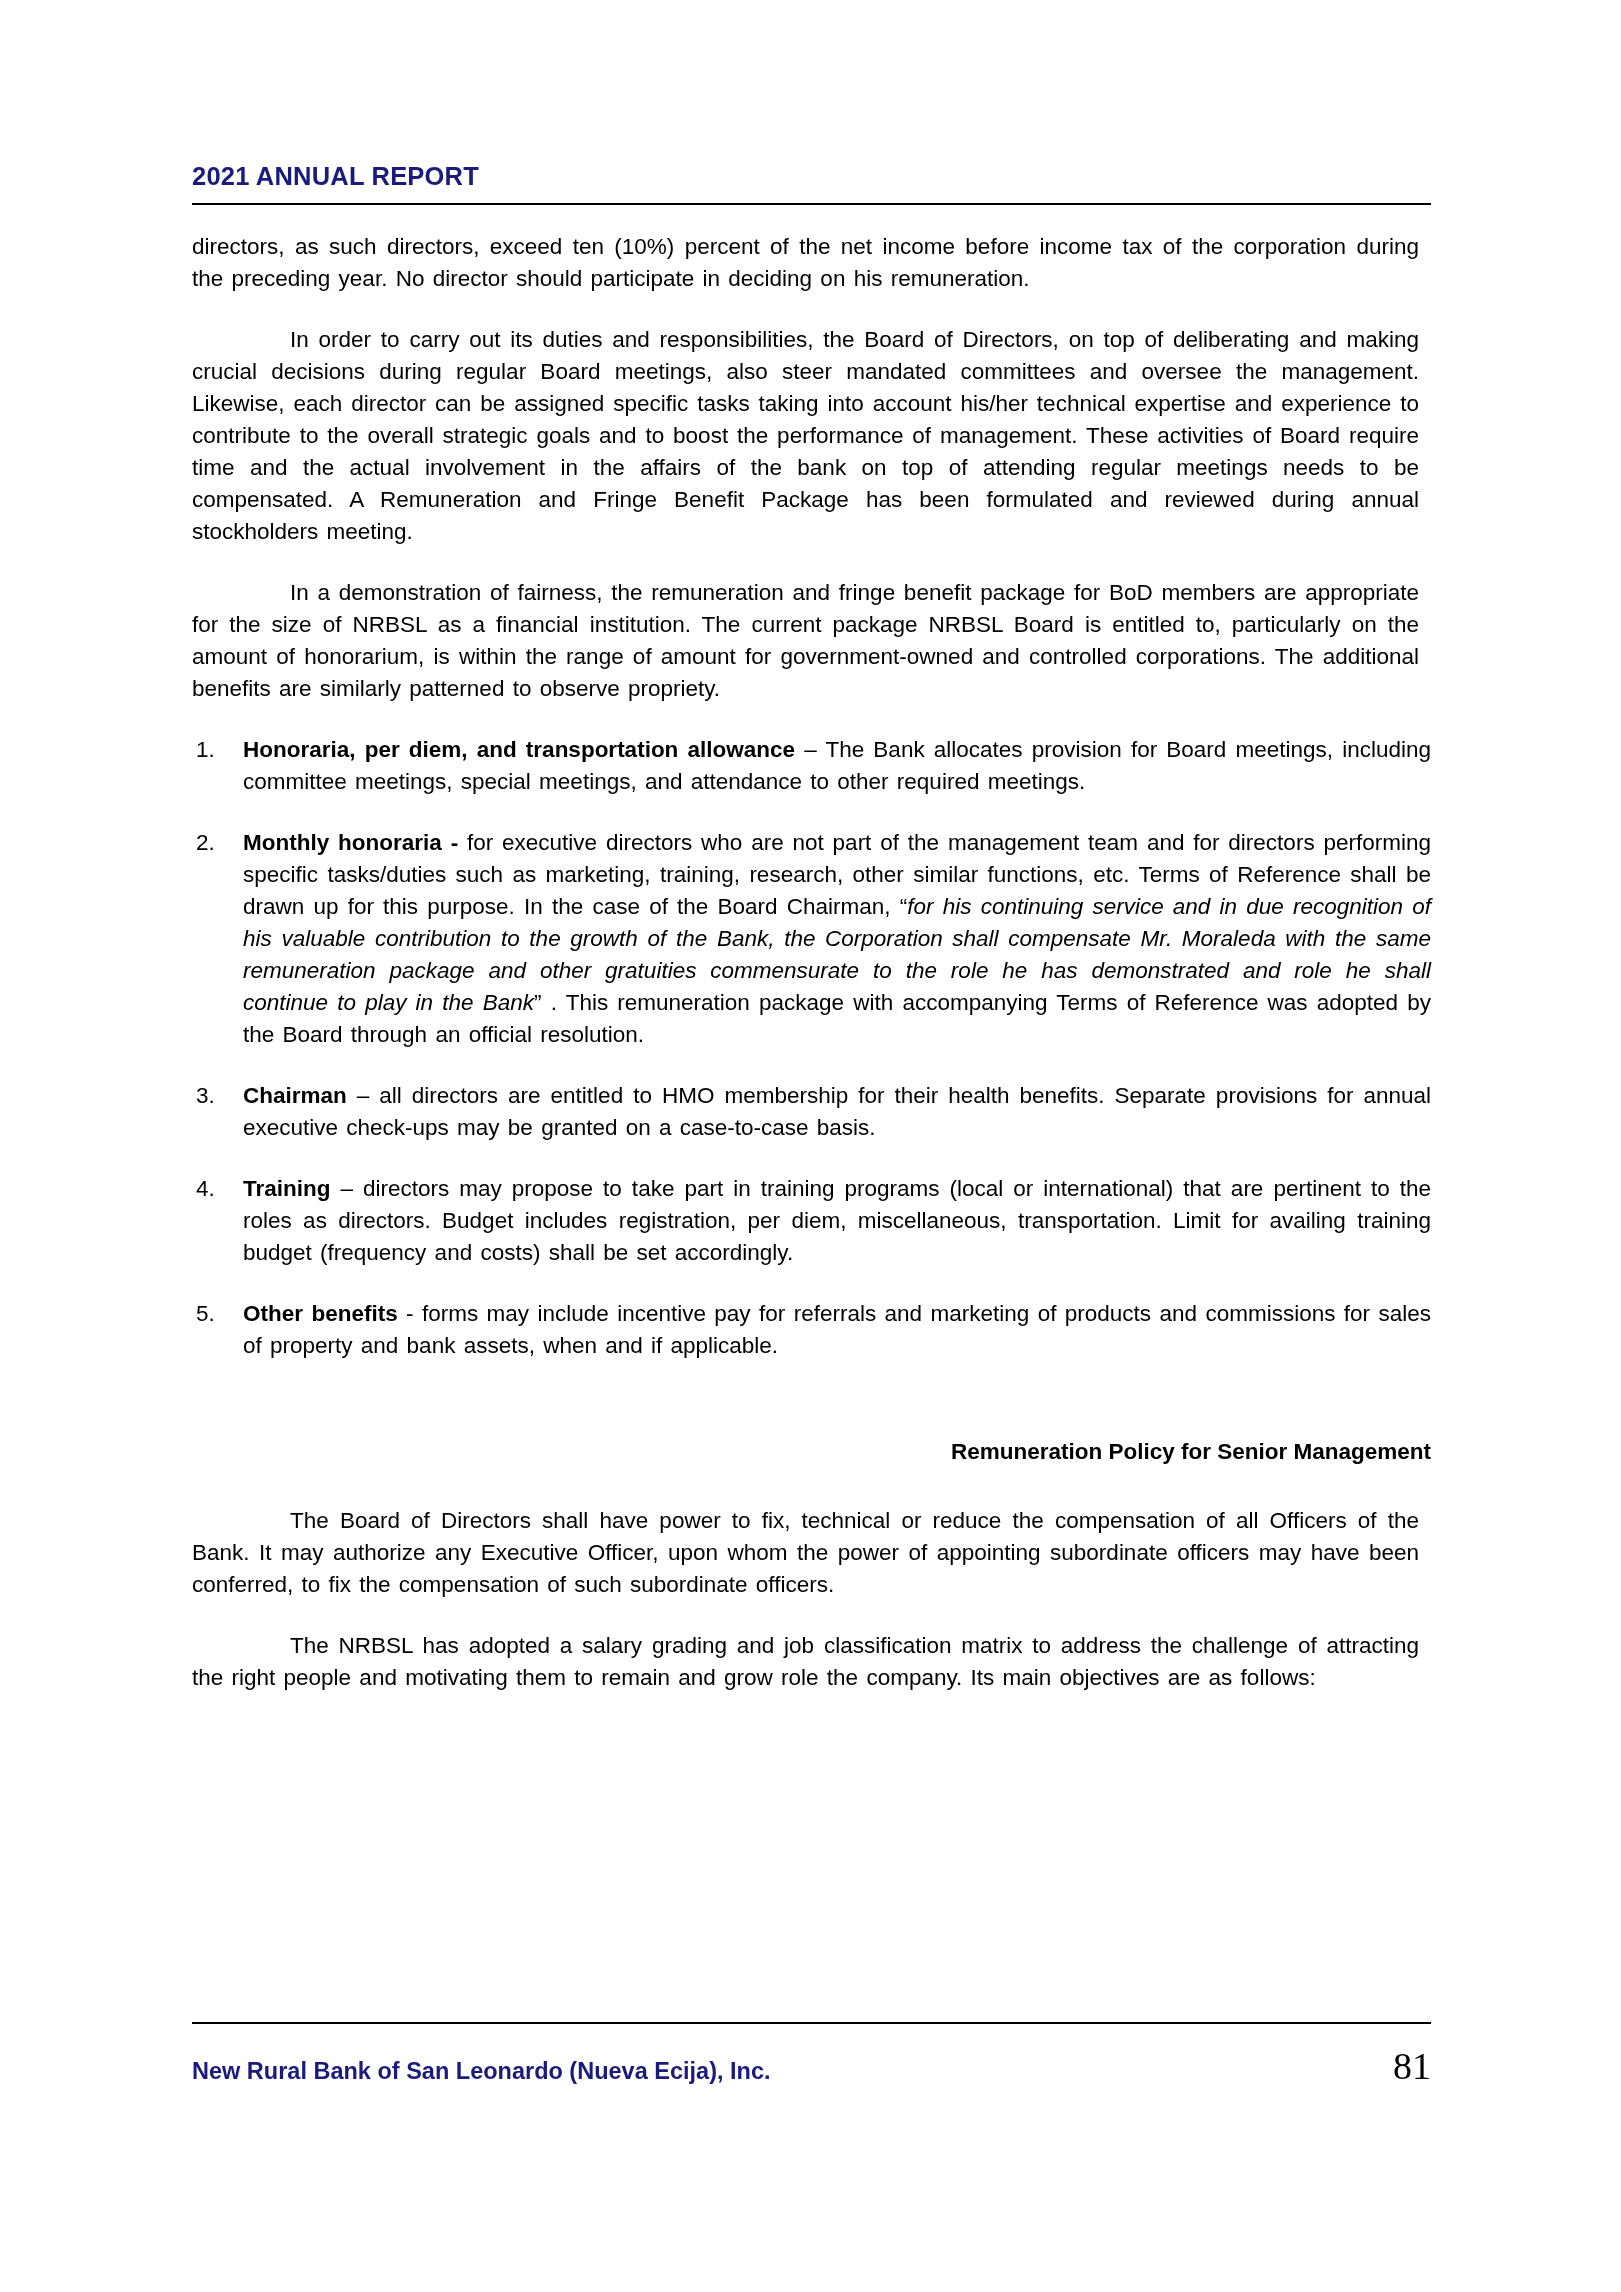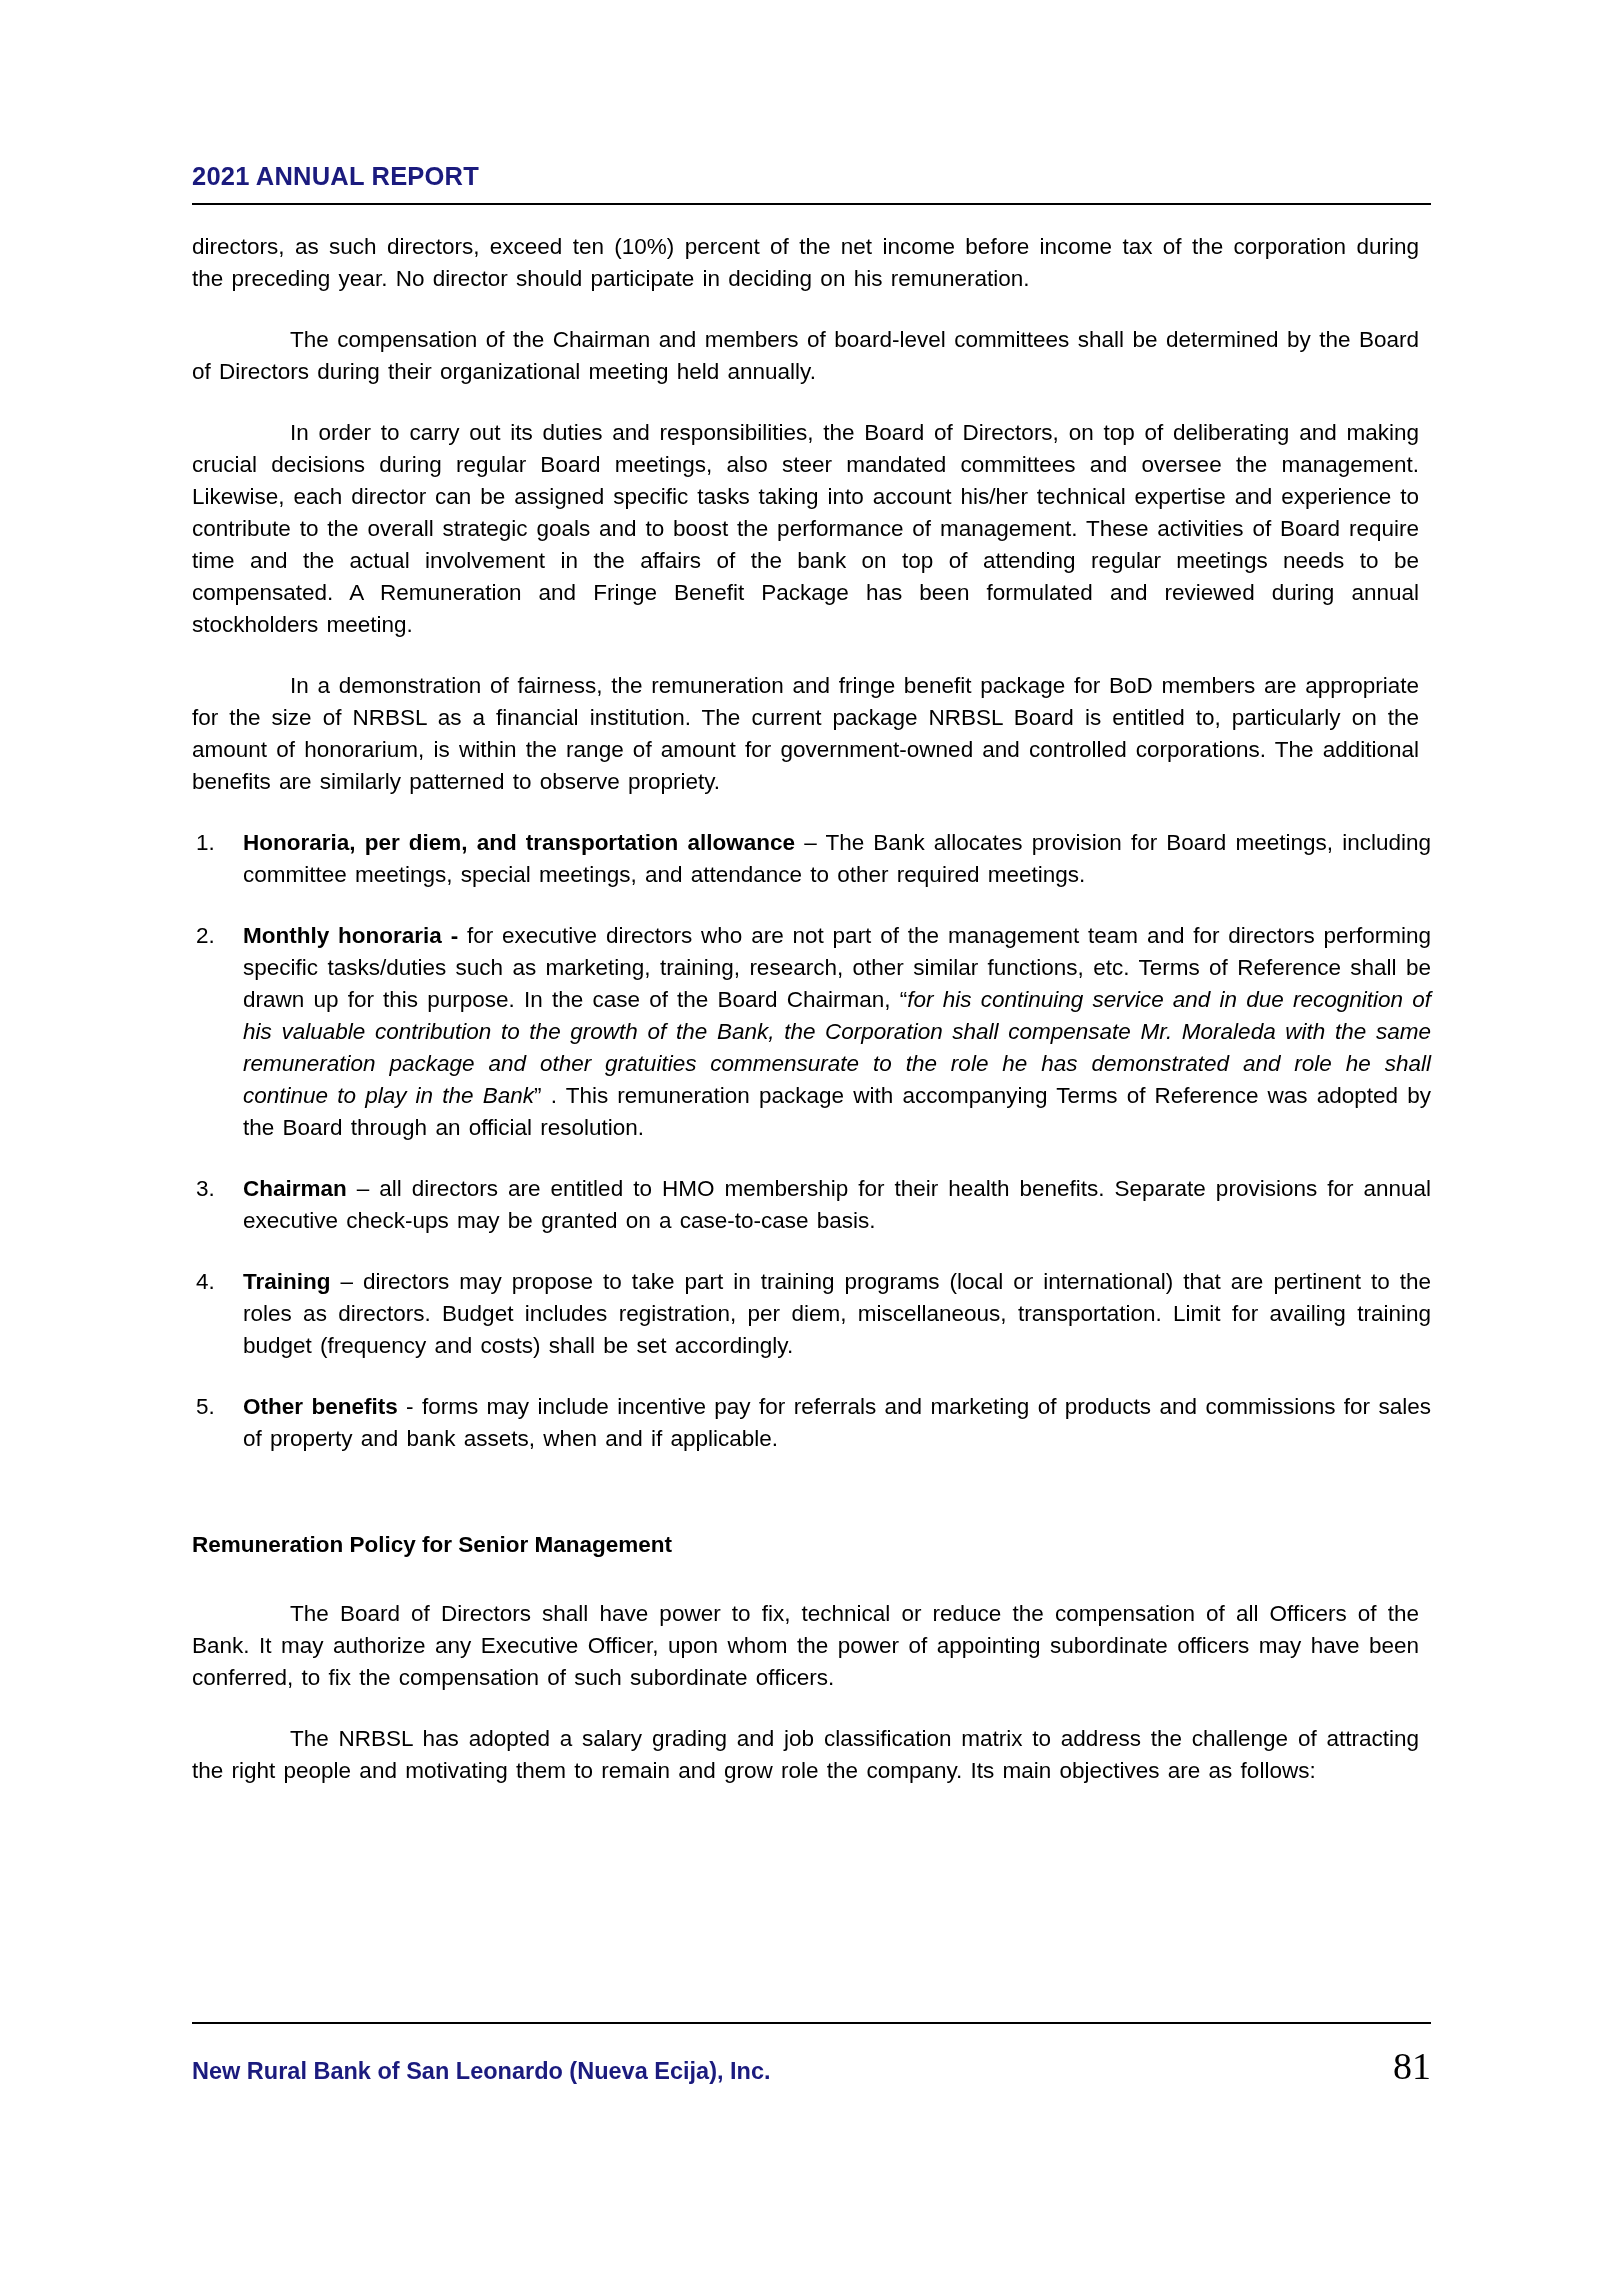--- a/index.html
+++ b/index.html
@@ -55,20 +55,21 @@
     left: 3.9px;
     top: 0;
   }
   .benefit-title { font-weight: bold; }
   .quote-italic { font-style: italic; }
   .section-heading {
     font-size: 22.5px;
     font-weight: bold;
     line-height: 32px;
     margin-top: 74px;
+    text-align: right;
   }
   .para-group-2 p.body:first-of-type { margin-top: 37px; }
   .footer {
     position: absolute;
     left: 192px;
     width: 1239px;
     top: 2022px;
   }
   .footer-rule {
     height: 0;
@@ -97,21 +98,20 @@
 <body>
 
 <div class="page">
   <div class="content">
 
     <div class="doc-title">2021 ANNUAL REPORT</div>
     <hr class="title-rule">
 
     <p class="body first">directors, as such directors, exceed ten (10%) percent of the net income before income tax of the corporation during the preceding year. No director should participate in deciding on his remuneration.</p>
 
-    <p class="body indent">The compensation of the Chairman and members of board-level committees shall be determined by the Board of Directors during their organizational meeting held annually.</p>
 
     <p class="body indent">In order to carry out its duties and responsibilities, the Board of Directors, on top of deliberating and making crucial decisions during regular Board meetings, also steer mandated committees and oversee the management. Likewise, each director can be assigned specific tasks taking into account his/her technical expertise and experience to contribute to the overall strategic goals and to boost the performance of management. These activities of Board require time and the actual involvement in the affairs of the bank on top of attending regular meetings needs to be compensated. A Remuneration and Fringe Benefit Package has been formulated and reviewed during annual stockholders meeting.</p>
 
     <p class="body indent">In a demonstration of fairness, the remuneration and fringe benefit package for BoD members are appropriate for the size of NRBSL as a financial institution. The current package NRBSL Board is entitled to, particularly on the amount of honorarium, is within the range of amount for government-owned and controlled corporations. The additional benefits are similarly patterned to observe propriety.</p>
 
     <div class="benefit-list">
 
       <div class="benefit-item">
         <span class="benefit-num">1.</span>
         <strong class="benefit-title">Honoraria, per diem, and transportation allowance</strong><span> – </span><span>The Bank allocates provision for Board meetings, including committee meetings, special meetings, and attendance to other required meetings.</span>

